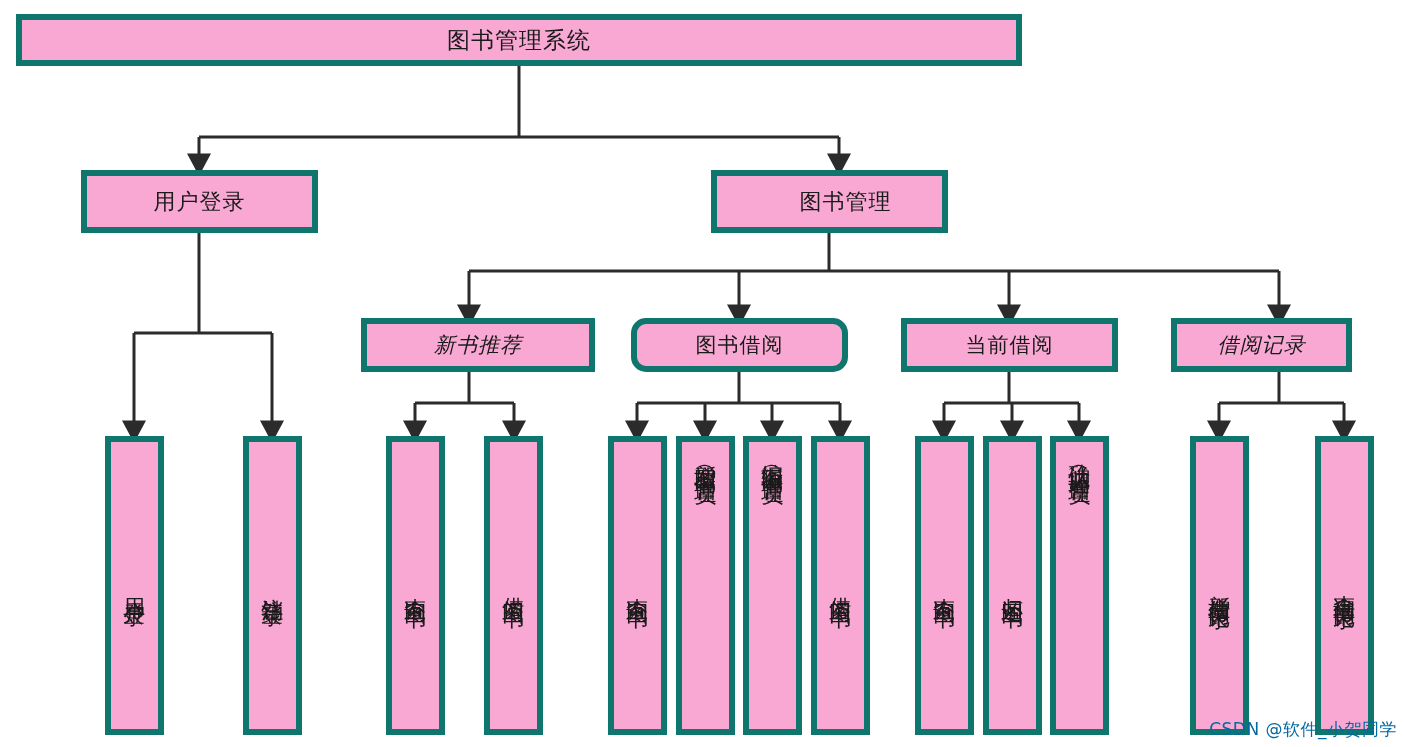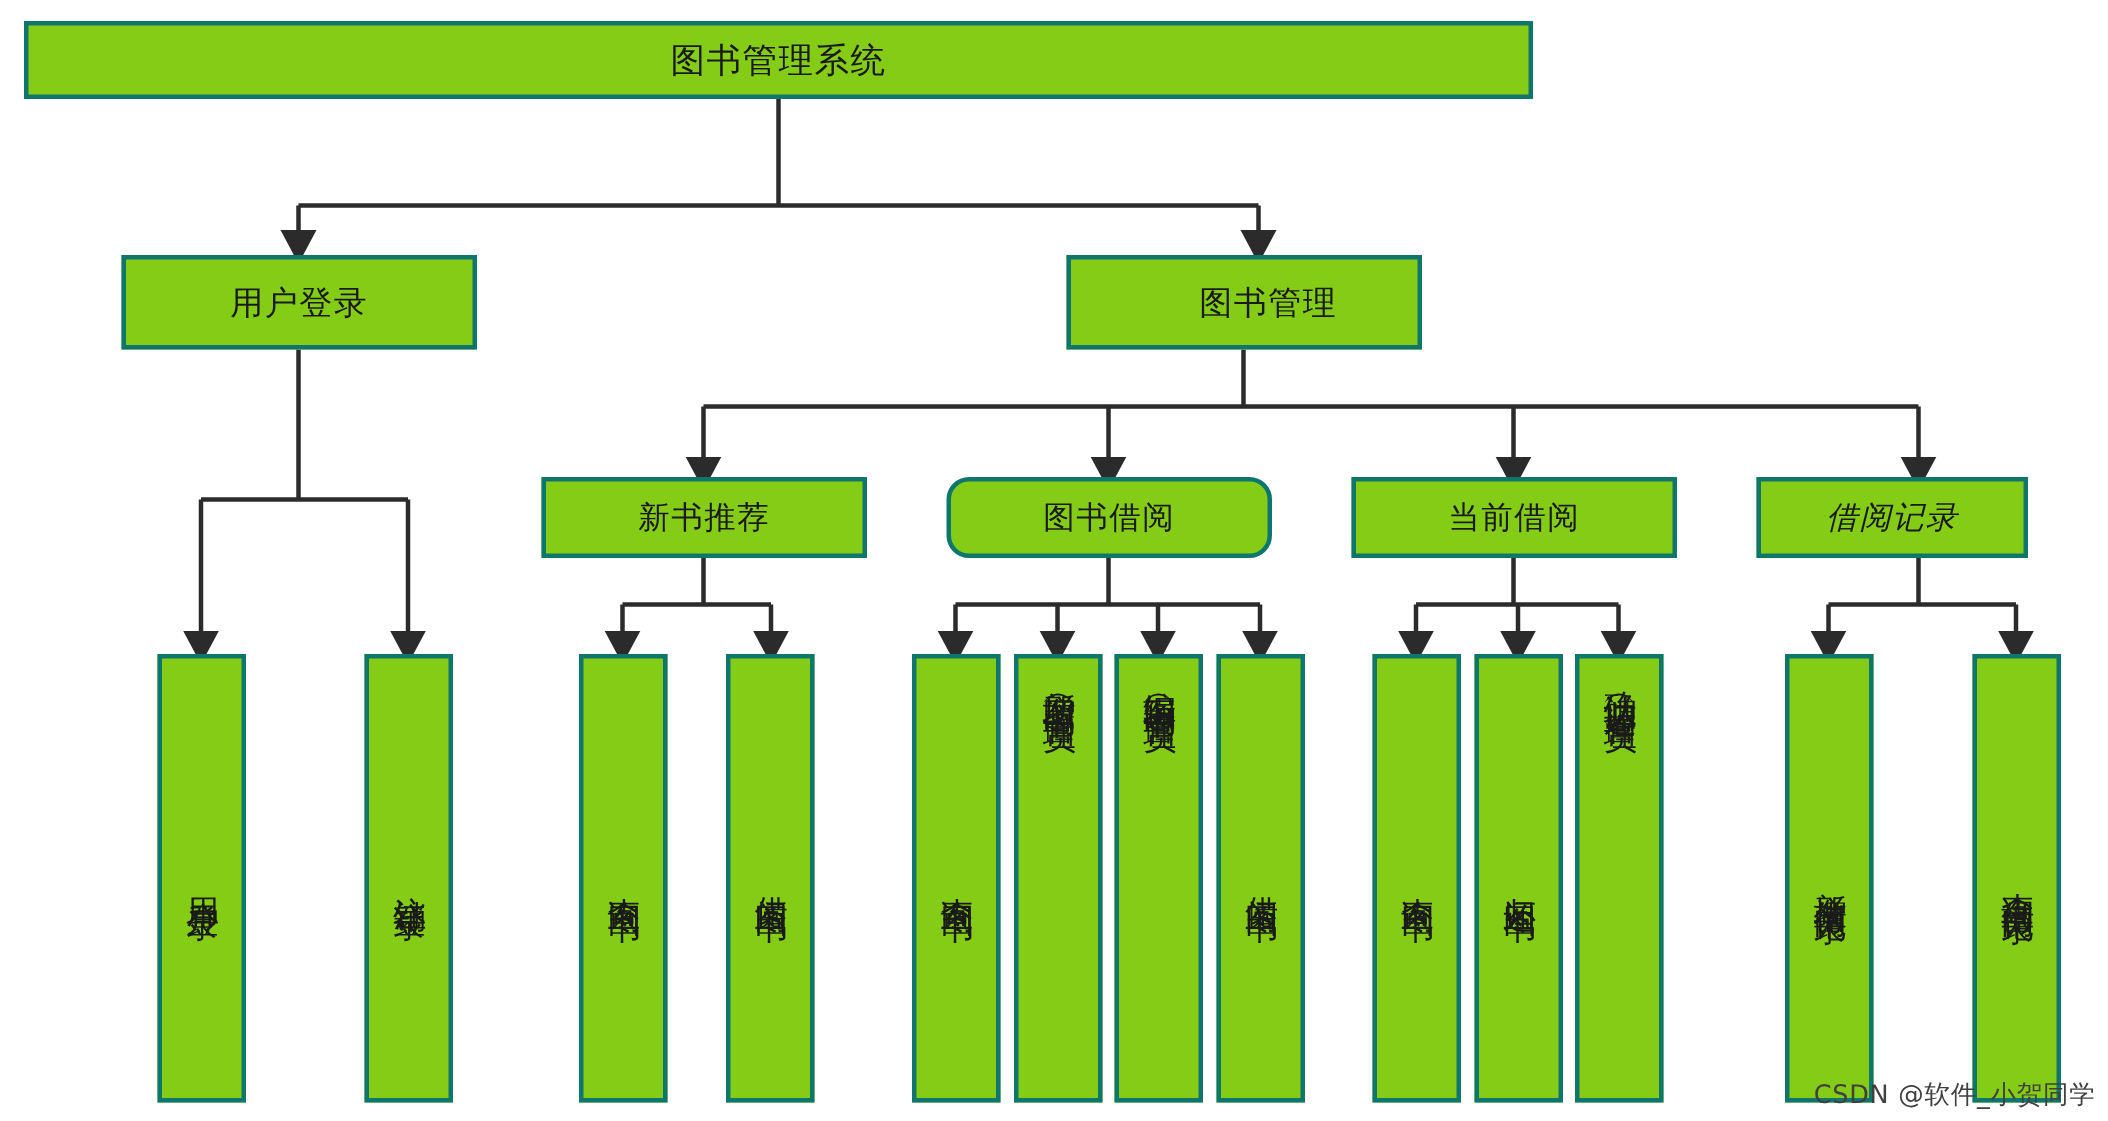--- a/index.html
+++ b/index.html
@@ -19,22 +19,22 @@
     position: absolute;
     left: 0;
     top: 0;
     width: 1405px;
     height: 747px;
     pointer-events: none;
   }
   .node {
     position: absolute;
     box-sizing: border-box;
-    border: 3px solid #0f766e;
-    background: #84cc16;
+    border: 6px solid #0f766e;
+    background: #f9a8d4;
     display: flex;
     align-items: center;
     justify-content: center;
     color: #1a1a1a;
   }
   .node.level-0 {
     font-size: 23px;
     letter-spacing: 1px;
   }
   .node.level-1 {
@@ -68,21 +68,21 @@
   }
   .leaf-inner.top {
     align-items: flex-start;
     padding-top: 4px;
   }
   #watermark {
     position: absolute;
     right: 8px;
     bottom: 6px;
     font-size: 17px;
-    color: #404040;
+    color: #0369a1;
     letter-spacing: 0.5px;
     white-space: nowrap;
   }
 </style>
 </head>
 <body>
 
 <div id="canvas">
 
   <svg id="wires" viewBox="0 0 1405 747" xmlns="http://www.w3.org/2000/svg">
@@ -139,21 +139,21 @@
     <span>图书管理系统</span>
   </div>
 
   <div class="node level-1" style="left:81px; top:170px; width:237px; height:63px;">
     <span>用户登录</span>
   </div>
   <div class="node level-1" style="left:711px; top:170px; width:237px; height:63px;padding-left:32px;">
     <span>图书管理</span>
   </div>
 
-  <div class="node level-2" style="left:361px; top:318px; width:217px; height:54px;">
+  <div class="node level-2" style="left:361px; top:318px; width:234px; height:54px;font-style:italic;">
     <span>新书推荐</span>
   </div>
   <div class="node level-2" style="left:631px; top:318px; width:217px; height:54px;border-radius:15px;">
     <span>图书借阅</span>
   </div>
   <div class="node level-2" style="left:901px; top:318px; width:217px; height:54px;">
     <span>当前借阅</span>
   </div>
   <div class="node level-2" style="left:1171px; top:318px; width:181px; height:54px;font-style:italic;">
     <span>借阅记录</span>

